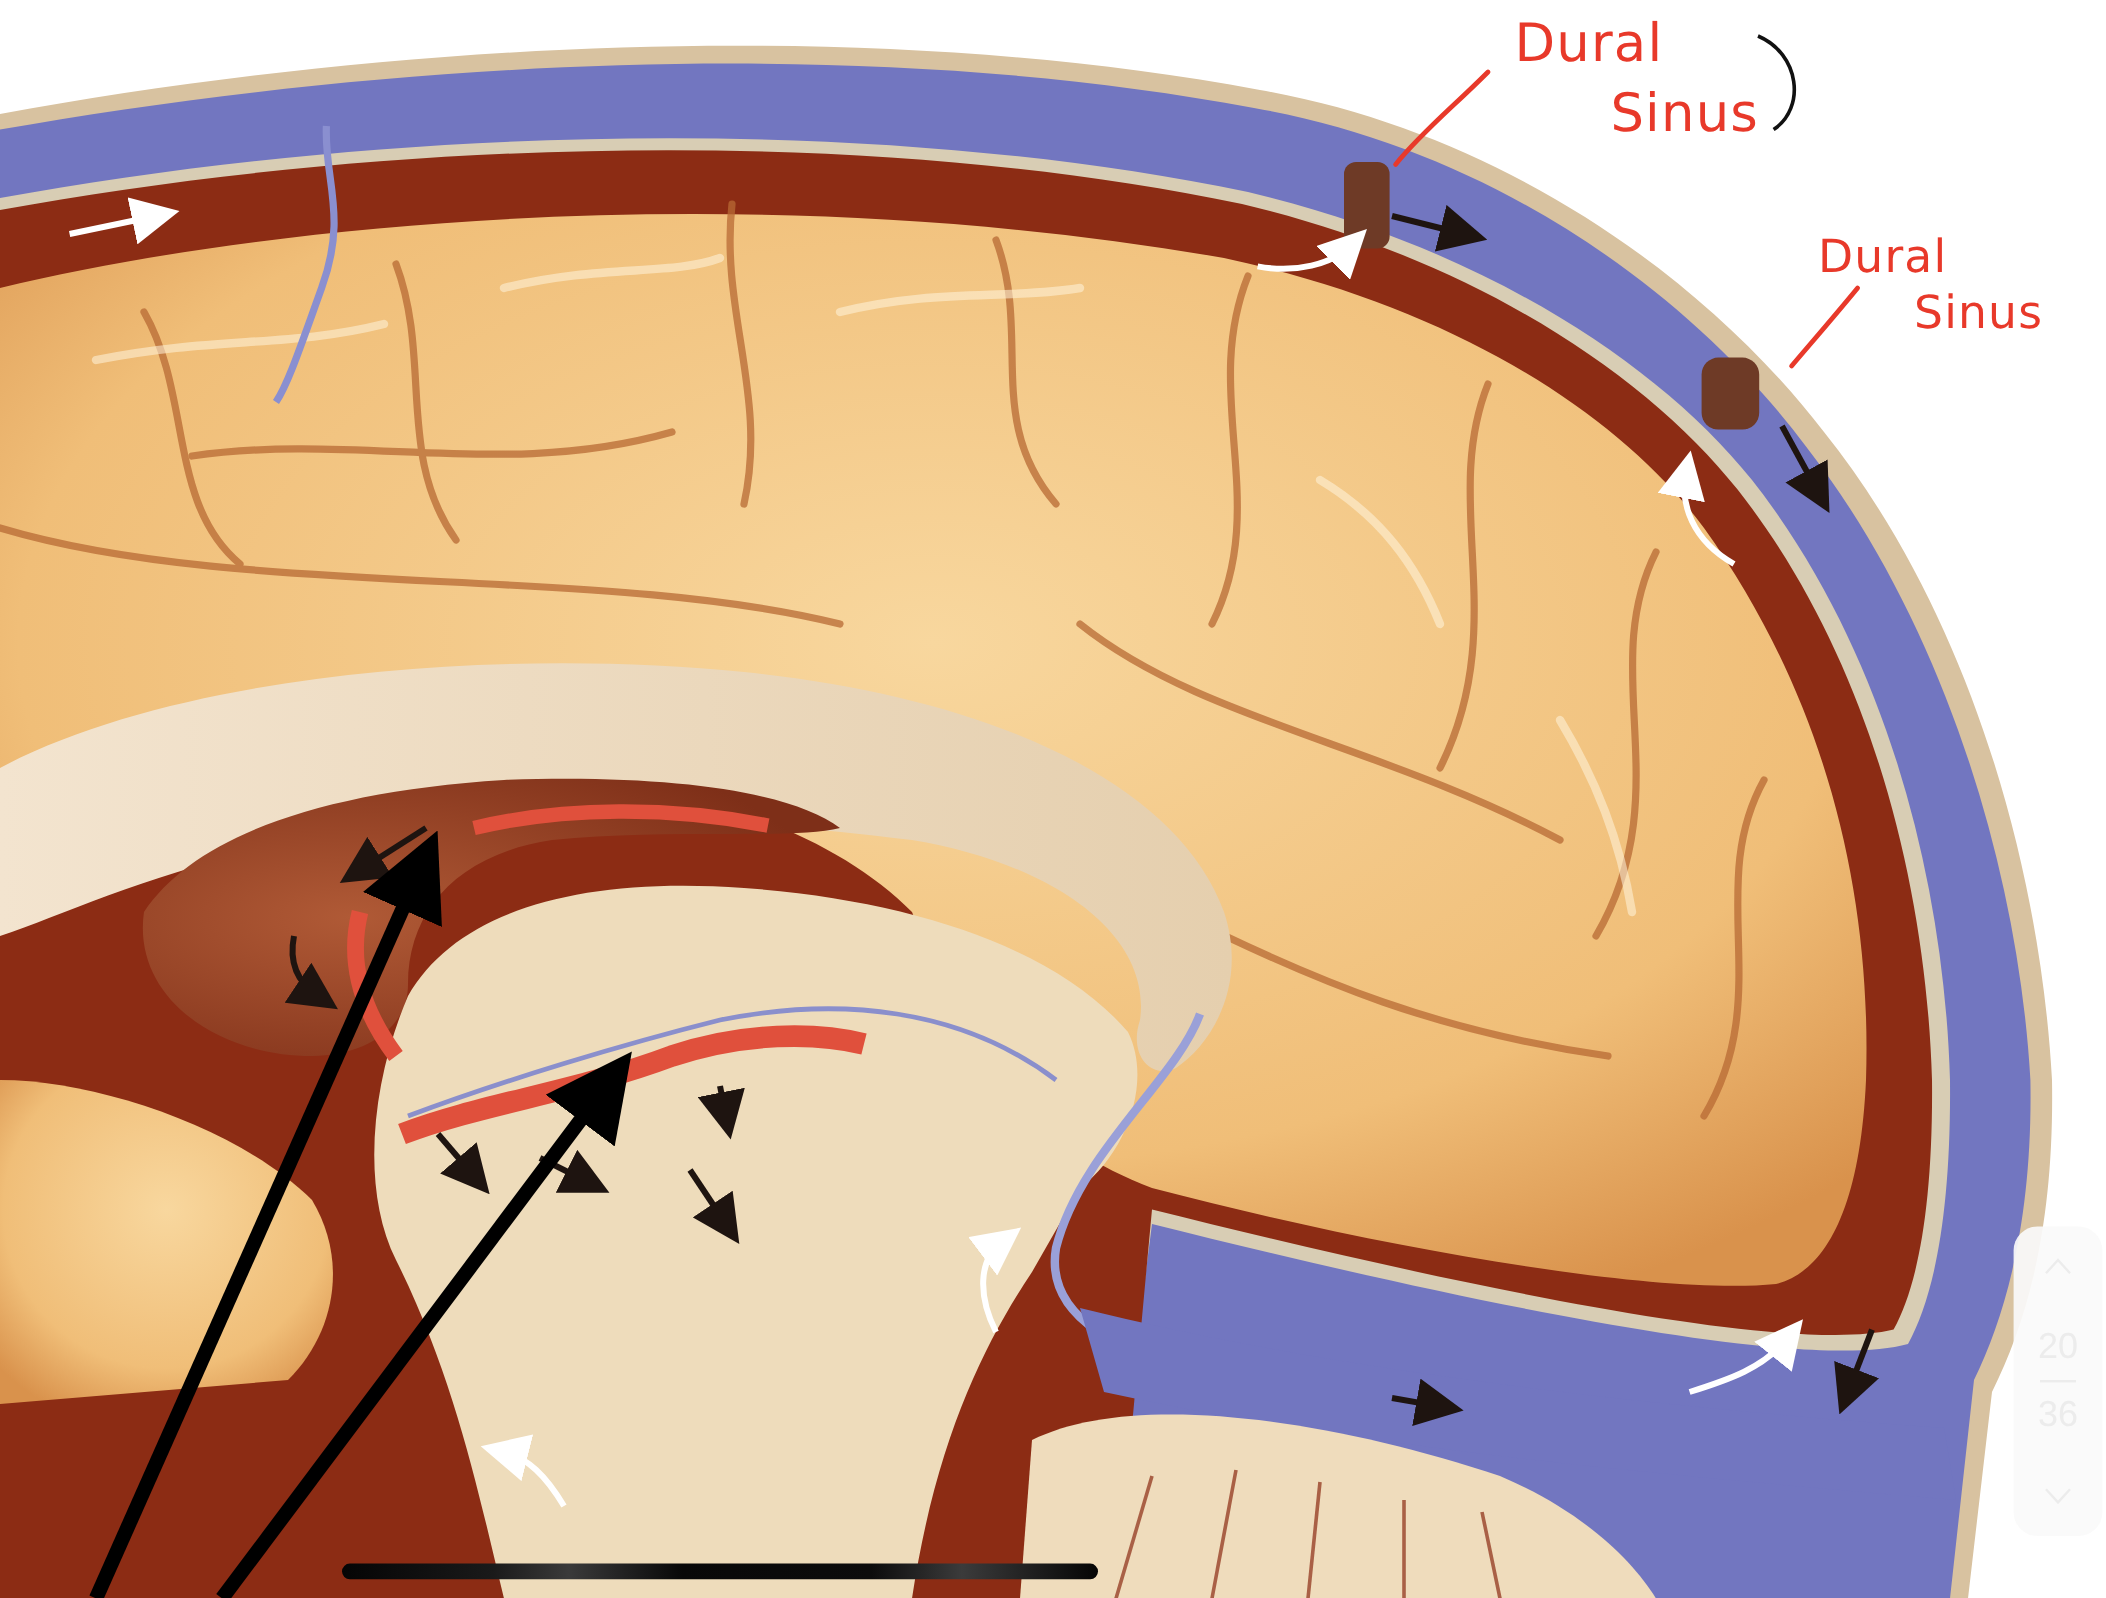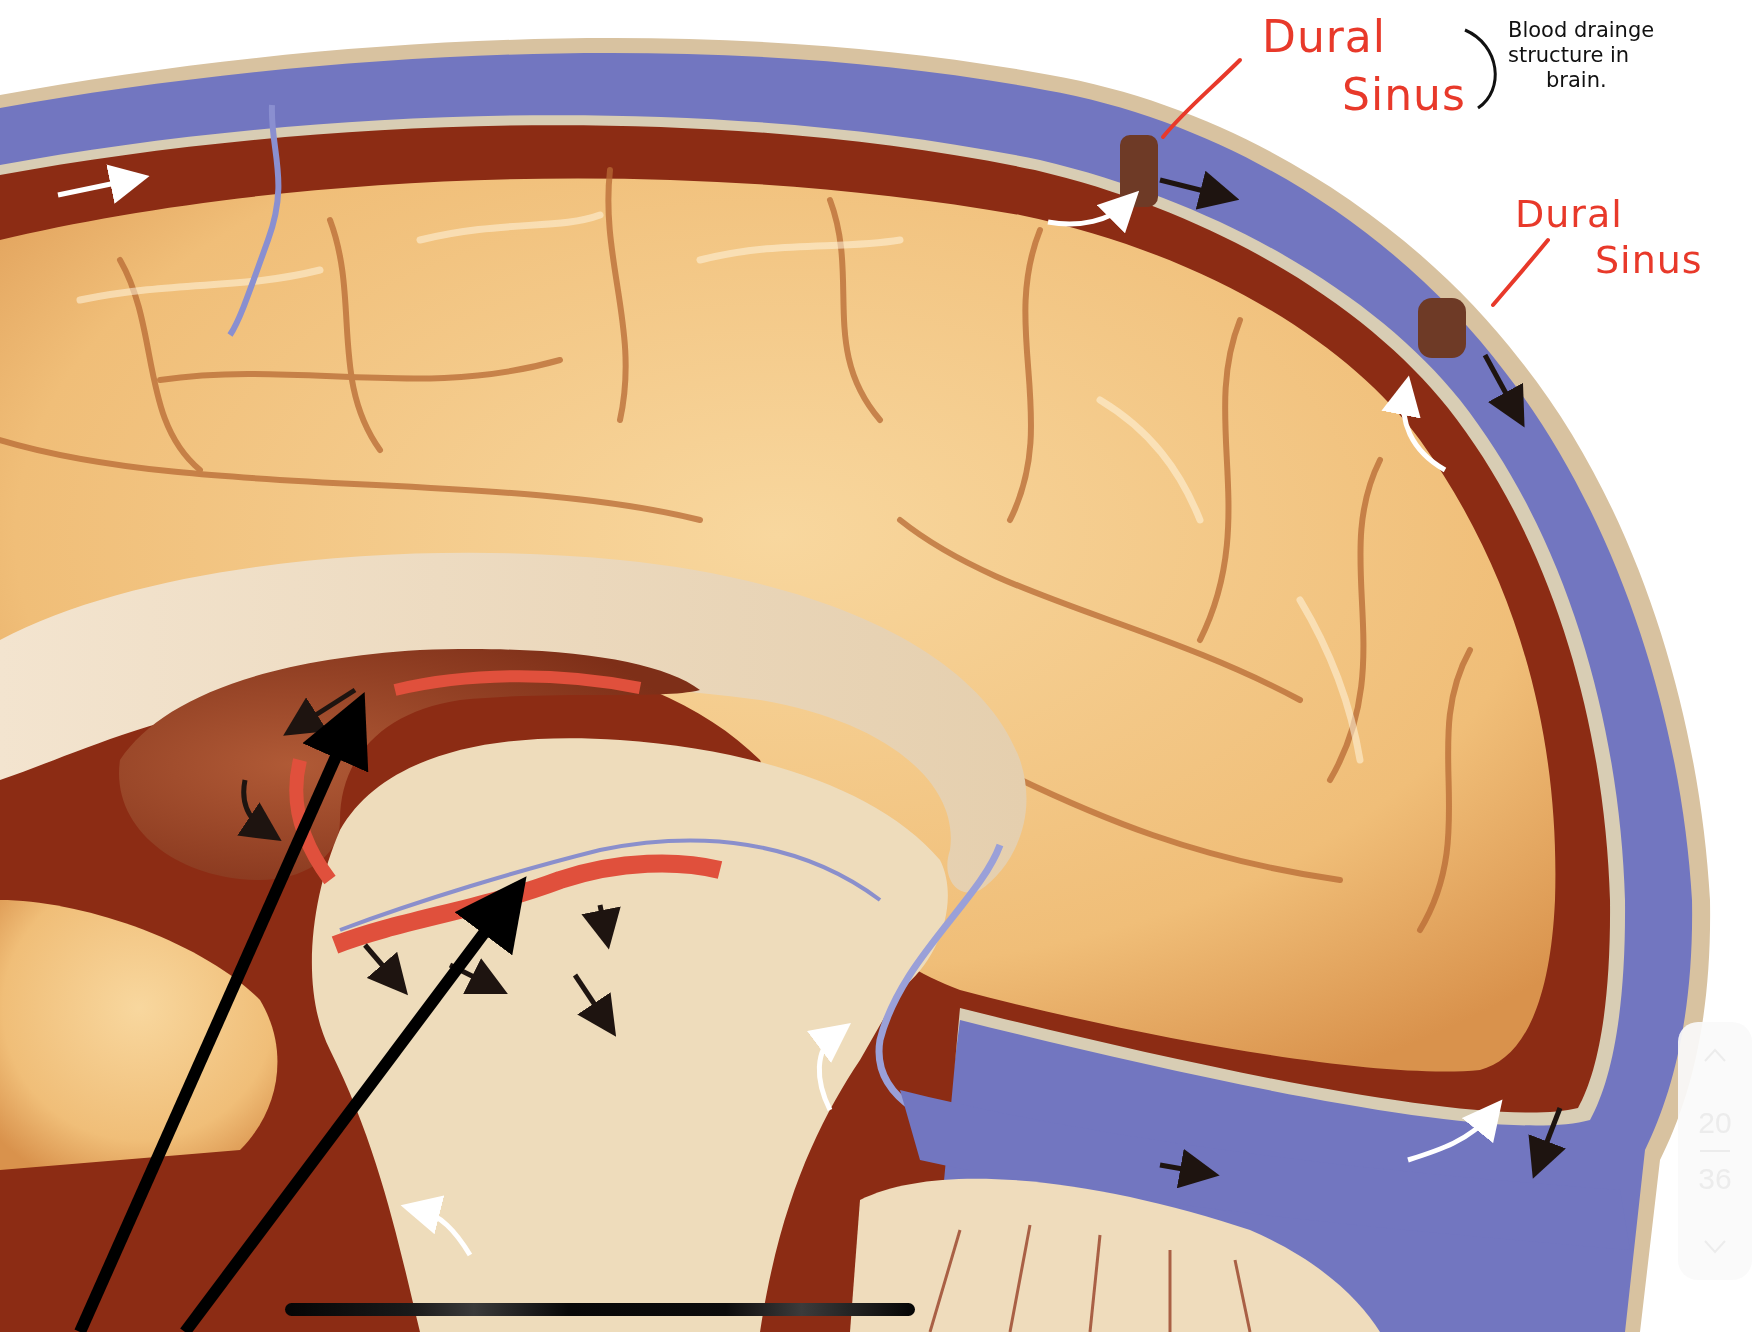--- a/index.html
+++ b/index.html
@@ -183,25 +183,20 @@
   <div class="hand-red" style="left:1262px; top:15px; font-size:44px;">
     <div>Dural</div>
     <div style="margin-left:80px; margin-top:14px;">Sinus</div>
   </div>
 
   <div class="hand-red" style="left:1515px; top:195px; font-size:38px;">
     <div>Dural</div>
     <div style="margin-left:80px; margin-top:8px;">Sinus</div>
   </div>
 
-  <div class="hand-black" style="left:1508px; top:18px;">
-    <div>Blood drainge</div>
-    <div>structure in</div>
-    <div style="margin-left:38px;">brain.</div>
-  </div>
 
   <div class="pager">
     <div class="chev">
       <svg width="22" height="14" viewBox="0 0 22 14">
           <path d="M1,13 L11,2 L21,13" stroke="#ececec" stroke-width="2" fill="none"></path>
         </svg>
     </div>
     <div class="mid">
       <span class="num">20</span>
       <span class="sep"></span>

